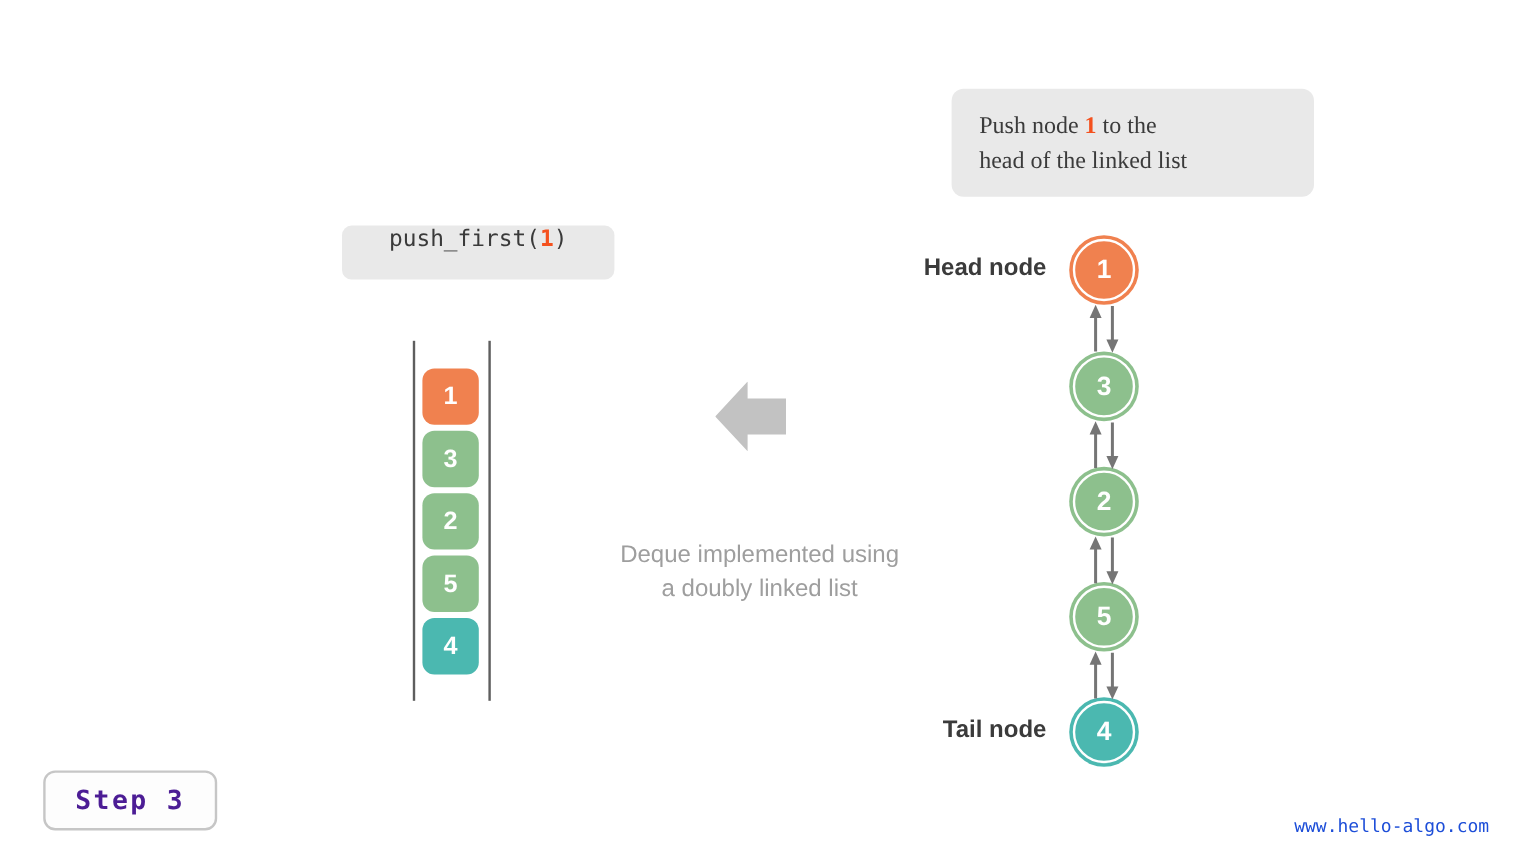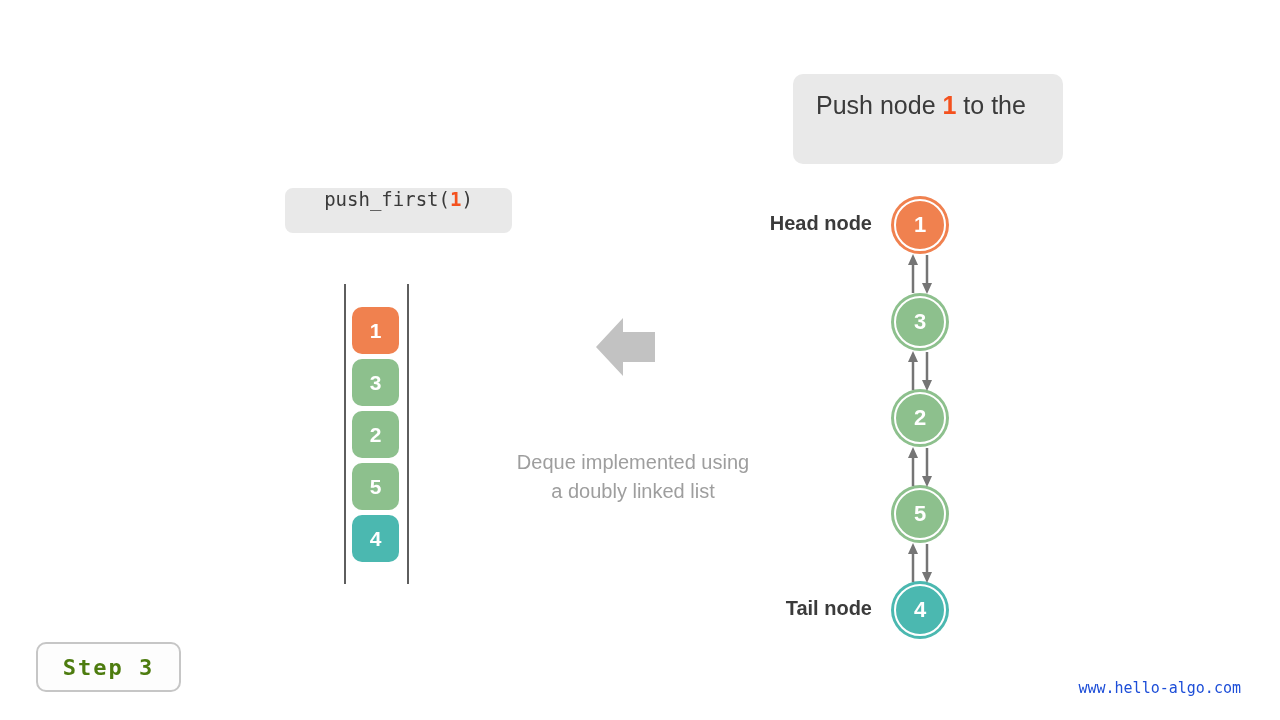--- a/index.html
+++ b/index.html
@@ -10,27 +10,28 @@
     height: 720px;
     background: #ffffff;
     overflow: hidden;
     font-family: "Liberation Sans", sans-serif;
   }
 
   
   .callout {
     position: absolute;
     left: 793px; top: 74px;
-    width: 270px; height: 90px;
+    width: 302px; height: 90px;
     background: #E9E9E9;
     border-radius: 10px;
     padding: 17px 0 0 23px;
-    font-size: 25px;
+    font-size: 20px;
     line-height: 29px;
     color: #3B3B3B;
+    font-family: Liberation Serif, serif;
   }
   .hl-num { color: #F4511E; font-weight: bold; }
 
   
   .code-chip {
     position: absolute;
     left: 285px; top: 188px;
     width: 227px; height: 45px;
     background: #E9E9E9;
     border-radius: 8px;
@@ -107,39 +108,40 @@
     left: 36px; top: 642px;
     width: 145px; height: 50px;
     background: #FDFDFD;
     border: 2px solid #C6C6C6;
     border-radius: 10px;
     display: flex; align-items: center; justify-content: center;
     font-family: "DejaVu Sans Mono", monospace;
     font-size: 22px;
     font-weight: bold;
     letter-spacing: 2px;
-    color: #4d7c0f;
+    color: #4c1d95;
   }
 
   
   .watermark {
     position: absolute;
     right: 39px; top: 679px;
     font-family: "DejaVu Sans Mono", monospace;
     font-size: 15px;
     color: #1d4ed8;
   }
 </style>
 </head>
 <body>
 
 <div class="canvas">
 
   <div class="callout">
     <div><span>Push node </span><span class="hl-num">1</span><span> to the</span></div>
+    <div>head of the linked list</div>
   </div>
 
   <div class="code-chip">
       <span>push_first(</span>
       <span class="hl-num">1</span>
       <span>)</span>
     </div>
 
   <div class="rail" style="left:344px"></div>
   <div class="rail" style="left:407px"></div>

